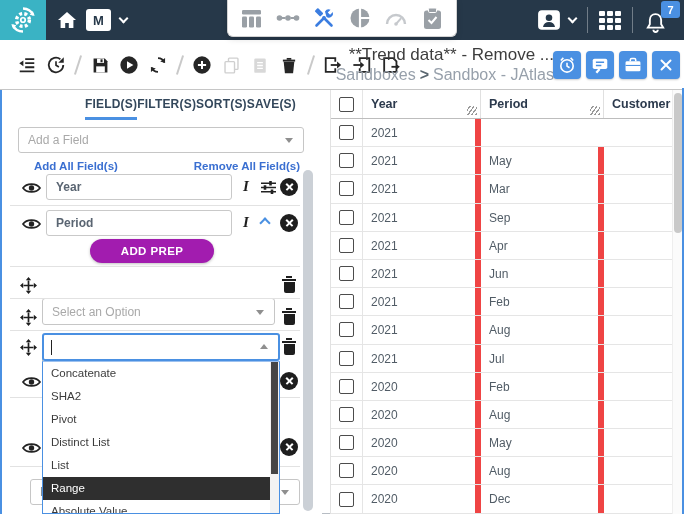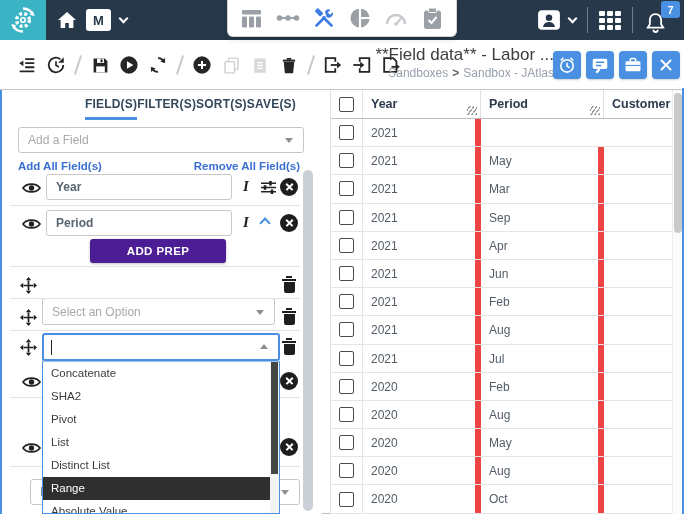--- a/index.html
+++ b/index.html
@@ -28,21 +28,21 @@
   .ct-icon { display:flex; align-items:center; justify-content:center; width:26px; height:26px; cursor:pointer; }
   .pie-icon svg, .ct-icon svg { display:block; }
 
   
   .doc-toolbar { position:absolute; top:40px; left:0; width:684px; height:50px; background:#fff; border-bottom:1px solid #c6c6c6; }
   .dt-icons { position:absolute; left:16px; top:0; height:50px; display:flex; align-items:center; gap:7px; }
   .dt-btn { width:22px; height:22px; display:flex; align-items:center; justify-content:center; cursor:pointer; }
   .slash { width:2px; height:20px; background:#c9c9c9; transform:rotate(18deg); margin:0 3px; }
   .dt-title { position:absolute; right:130px; top:5px; text-align:right; width:320px; }
   .dt-title .t1 { font-size:17px; color:#3d3d3d; white-space:nowrap; }
-  .dt-title .t2 { font-size:12px; color:#97a0ab; margin-top:1px; }
+  .dt-title .t2 { font-size:16px; color:#97a0ab; margin-top:1px; }
   .dt-title .sep { color:#5b6770; font-weight:bold; margin:0 4px; }
   .dt-actions { position:absolute; right:4px; top:11px; display:flex; gap:5px; }
   .act-btn { width:28px; height:28px; background:#4a90e2; border-radius:4px; display:flex; align-items:center; justify-content:center; cursor:pointer; box-shadow:0 1px 2px rgba(0,0,0,.2); }
 
   
   .panel { position:absolute; left:0; top:90px; width:322px; height:424px; background:#fff; border-left:2px solid #4a90e2; }
   .tabs { position:absolute; top:7px; left:28px; right:26px; display:flex; justify-content:flex-end; }
   .tab { font-size:12px; font-weight:bold; color:#33475b; letter-spacing:.2px; padding-bottom:6px; cursor:pointer; }
   .tab.active { border-bottom:3px solid #4a90e2; }
   .sel { position:relative; border:1px solid #c6c6c6; border-radius:3px; background:#fff; }
@@ -50,21 +50,21 @@
   .caret-d { position:absolute; right:10px; top:50%; margin-top:-2px; width:0; height:0; border-left:4.5px solid transparent; border-right:4.5px solid transparent; border-top:5.5px solid #8f8f8f; }
   .caret-u { position:absolute; right:10px; top:50%; margin-top:-3px; width:0; height:0; border-left:4.5px solid transparent; border-right:4.5px solid transparent; border-bottom:5.5px solid #8f8f8f; }
   .plink { position:absolute; font-size:11.5px; font-weight:bold; color:#3a6fd1; cursor:pointer; }
   .divider { position:absolute; left:8px; right:22px; height:1px; background:#e2e2e2; }
   .finput { position:absolute; border:1px solid #c9c9c9; border-radius:3px; background:#fff; font-size:12px; font-weight:bold; color:#5a6572; display:flex; align-items:center; padding-left:9px; }
   .xcircle { position:absolute; width:18px; height:18px; border-radius:50%; background:#1e1e1e; cursor:pointer; }
   .xcircle::before, .xcircle::after { content:""; position:absolute; left:4.5px; top:8.2px; width:9px; height:1.7px; background:#fff; }
   .xcircle::before { transform:rotate(45deg); } .xcircle::after { transform:rotate(-45deg); }
   .italic-i { position:absolute; font-family:"Liberation Serif", serif; font-style:italic; font-weight:bold; font-size:15px; color:#1e1e1e; cursor:pointer; }
   .chev-up-b { position:absolute; width:8px; height:8px; border-top:2.4px solid #4a90e2; border-right:2.4px solid #4a90e2; transform:rotate(-45deg); cursor:pointer; }
-  .addprep { position:absolute; left:88px; top:149px; width:136px; height:24px; background:#4c1d95; border:none; border-radius:3px; color:#fff; font-weight:bold; font-size:11.5px; letter-spacing:.4px; cursor:pointer; box-shadow:0 1px 3px rgba(0,0,0,.25); font-family:inherit; }
+  .addprep { position:absolute; left:88px; top:149px; width:124px; height:24px; background:#a21caf; border:none; border-radius:12px; color:#fff; font-weight:bold; font-size:11.5px; letter-spacing:.4px; cursor:pointer; box-shadow:0 1px 3px rgba(0,0,0,.25); font-family:inherit; }
   .trash { position:absolute; width:14px; height:17px; cursor:pointer; }
   .trash::before { content:""; position:absolute; top:2.5px; left:0; width:14px; height:2.4px; background:#1e1e1e; }
   .trash::after { content:""; position:absolute; top:0; left:4px; width:6px; height:2px; background:#1e1e1e; }
   .trash i { position:absolute; top:6px; left:1.5px; width:11px; height:11px; background:#1e1e1e; border-radius:0 0 2px 2px; }
   .combo { position:absolute; left:40px; top:243px; width:238px; height:28px; border:2px solid #4a90e2; border-radius:3px; background:#fff; }
   .cursorbar { position:absolute; left:7px; top:5px; width:1.2px; height:15px; background:#222; }
   .dropdown { position:absolute; left:40px; top:271px; width:238px; height:153px; background:#fff; border:1px solid #4a90e2; border-top:1px solid #9cc1ef; z-index:30; overflow:hidden; }
   .dd-item { width:229px; height:23px; line-height:23px; padding-left:8px; font-size:11.5px; color:#3c3c3c; cursor:pointer; white-space:nowrap; }
   .dd-item.highlighted { background:#2f2f2f; color:#fff; }
   .dd-scroll { position:absolute; right:0; top:0; width:9px; height:100%; background:#f3f3f3; }
@@ -280,21 +280,21 @@
       <div class="dt-btn">
         <svg width="20" height="20" viewBox="0 0 22 22">
             <path d="M3.5 3.5h10l3.5 3.5v11.5H3.5z" fill="none" stroke="#262626" stroke-width="2"></path>
             <path d="M11.5 13h7" stroke="#262626" stroke-width="2"></path>
             <path d="M16.5 9.8l4.3 3.2-4.3 3.2z" fill="#262626"></path>
           </svg>
       </div>
     </div>
 
     <div class="dt-title">
-      <div class="t1">**Field data** - Labor ...</div>
+      <div class="t1">**Trend data** - Remove ...</div>
       <div class="t2">
         <span>Sandboxes</span><span class="sep">&gt;</span><span>Sandbox - JAtlas</span>
       </div>
     </div>
 
     <div class="dt-actions">
       <div class="act-btn">
         <svg width="20" height="20" viewBox="0 0 22 22">
             <circle cx="11" cy="12" r="6.8" fill="none" stroke="#fff" stroke-width="1.8"></circle>
             <path d="M11 8.5v3.8l2.8 1.7" fill="none" stroke="#fff" stroke-width="1.7"></path>
@@ -331,21 +331,21 @@
         <div class="tab">FILTER(S)</div>
         <div class="tab">SORT(S)</div>
         <div class="tab">SAVE(S)</div>
       </div>
 
     <div class="sel abs" style="left:16px; top:37px; width:286px; height:26px;">
       <span class="ph">Add a Field</span>
       <i class="caret-d"></i>
     </div>
 
-    <span class="plink" style="left:16px; top:70px;">Add All Field(s)</span>
+    <span class="plink" style="left:32px; top:70px;">Add All Field(s)</span>
     <span class="plink" style="right:22px; top:70px;">Remove All Field(s)</span>
 
     <svg class="eye-ic" style="left:20px; top:91px;" width="19" height="14" viewBox="0 0 19 14">
         <path d="M1 7C4.5 1.8 14.5 1.8 18 7C14.5 12.2 4.5 12.2 1 7Z" fill="none" stroke="#222" stroke-width="1.7"></path>
         <circle cx="9.5" cy="7" r="2.7" fill="#222"></circle>
       </svg>
     <div class="finput" style="left:44px; top:84px; width:186px; height:26px;">
         <span>Year</span>
       </div>
     <span class="italic-i" style="left:241px; top:88px;">I</span>
@@ -430,22 +430,22 @@
       </svg>
     <div class="xcircle" style="left:278px; top:348px;"></div>
     <div class="divider" style="top:376px;"></div>
 
     <div class="dropdown">
       <div>
 
       <div class="dd-item">Concatenate</div>
           <div class="dd-item">SHA2</div>
           <div class="dd-item">Pivot</div>
+          <div class="dd-item">Distinct List</div>
           <div class="dd-item">List</div>
-          <div class="dd-item">Distinct List</div>
           <div class="dd-item highlighted">Range</div>
           <div class="dd-item">Absolute Value</div>
         </div>
       <div class="dd-scroll">
           <div class="dd-thumb"></div>
         </div>
     </div>
 
     <div class="pscroll">
         <div class="thumb"></div>
@@ -577,21 +577,21 @@
           <div class="td cw1">2020</div>
           <div class="td cw2">Aug</div>
           <div class="td cw3"></div>
         </div>
 
         <div class="tr">
           <div class="td cbcell">
             <div class="checkbox"></div>
           </div>
           <div class="td cw1">2020</div>
-          <div class="td cw2">Oct</div>
+          <div class="td cw2">Dec</div>
           <div class="td cw3"></div>
         </div>
       </div>
   </section>
 
   <div class="vscroll">
       <div class="vthumb"></div>
     </div>
   <div class="edge-r"></div>
 

